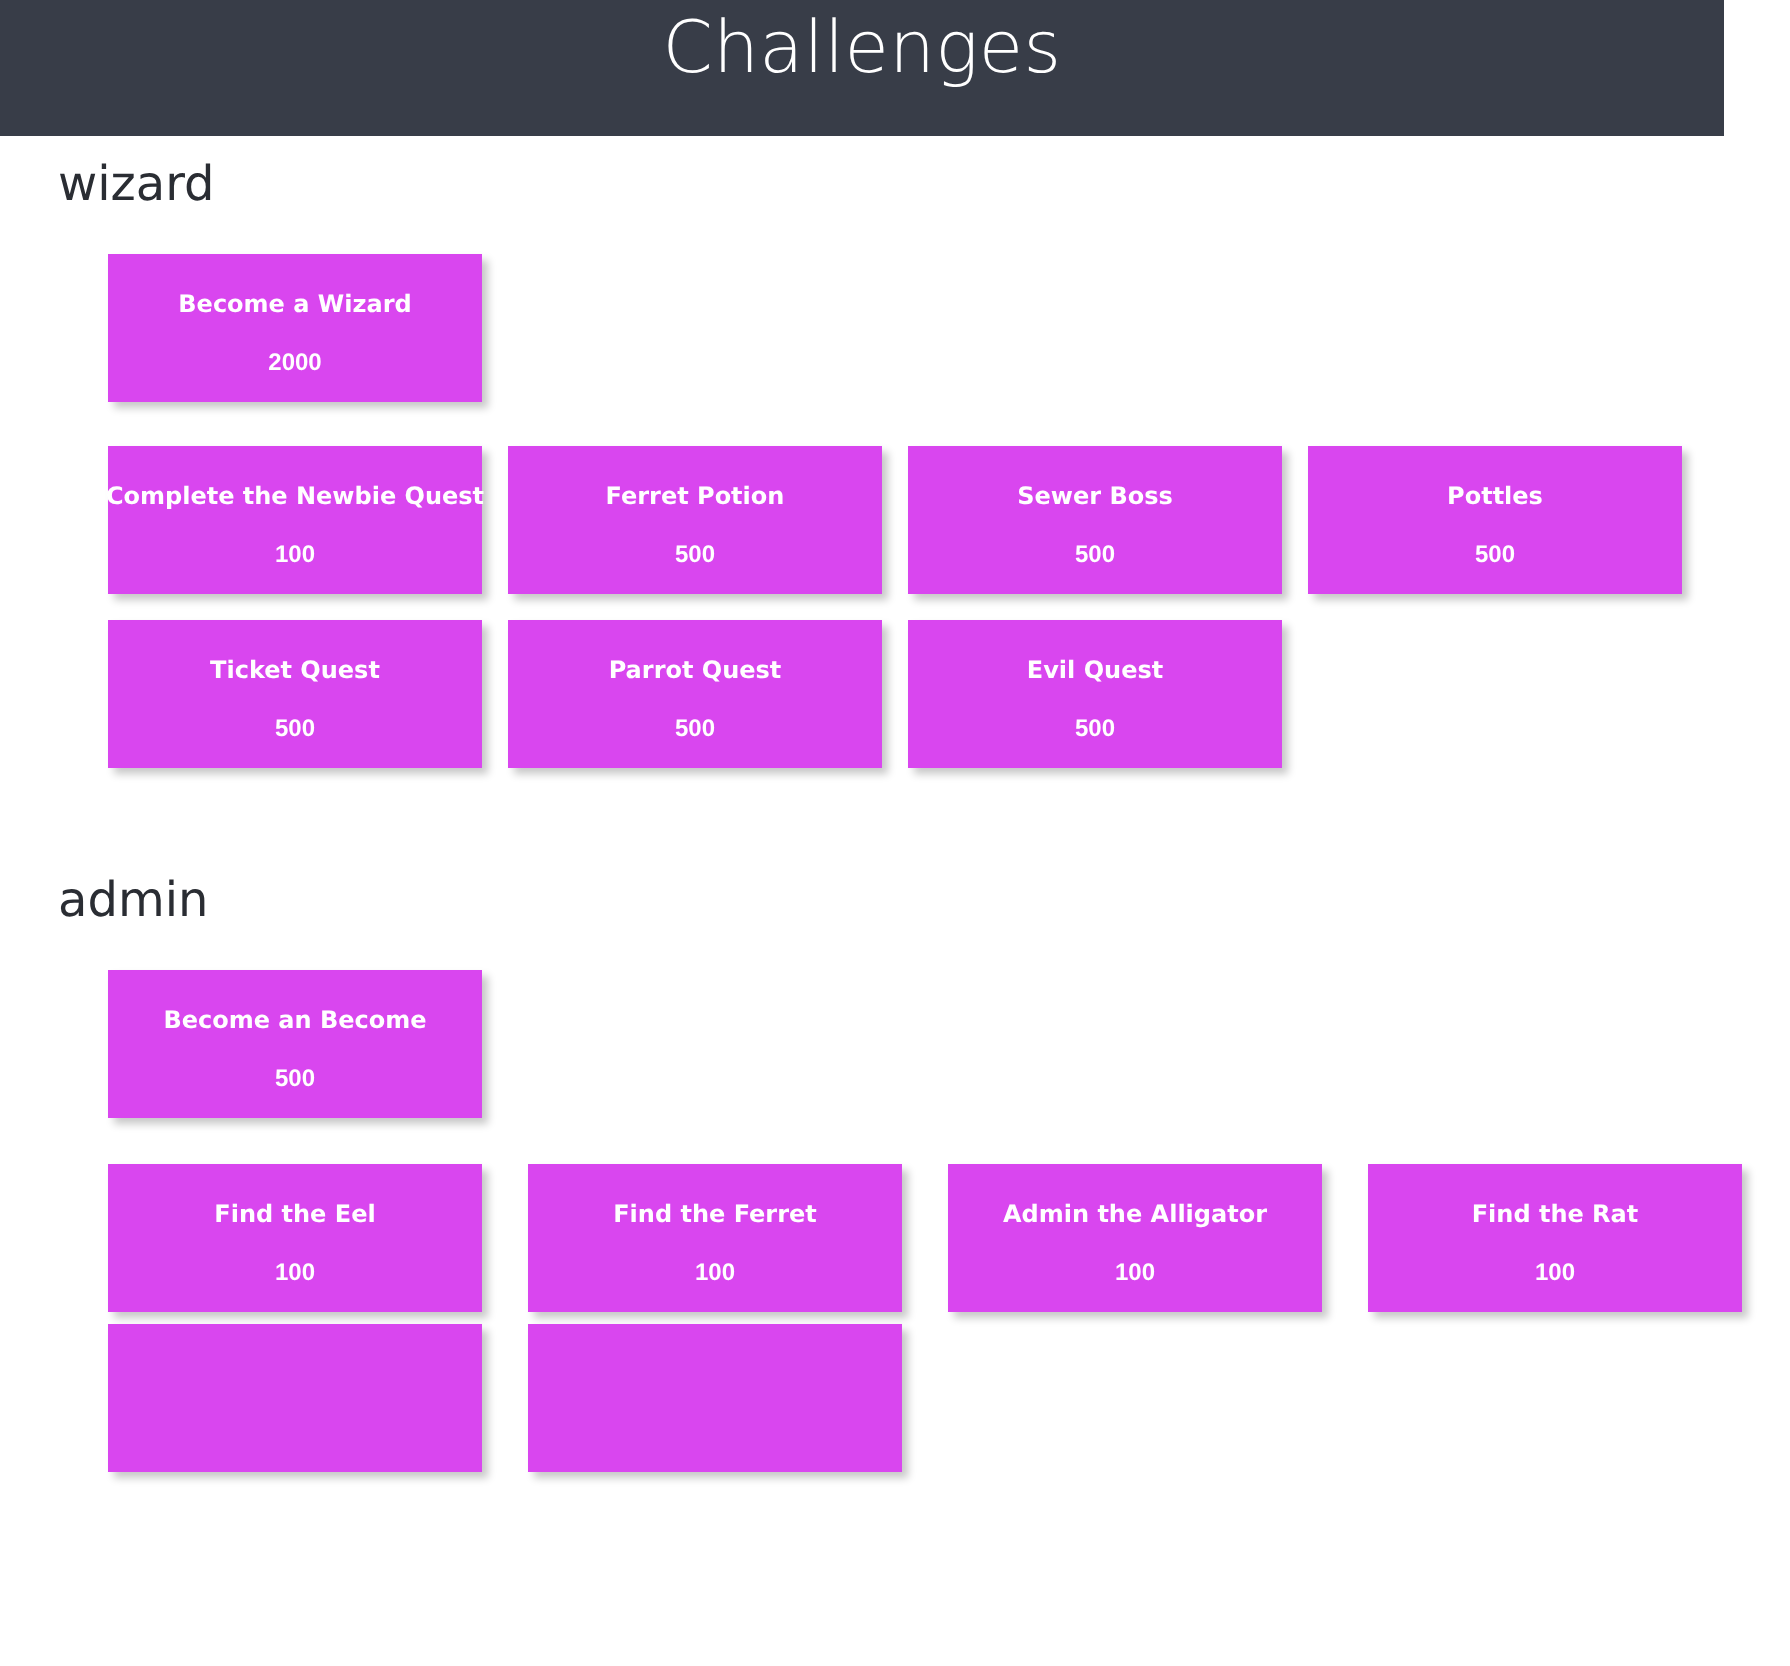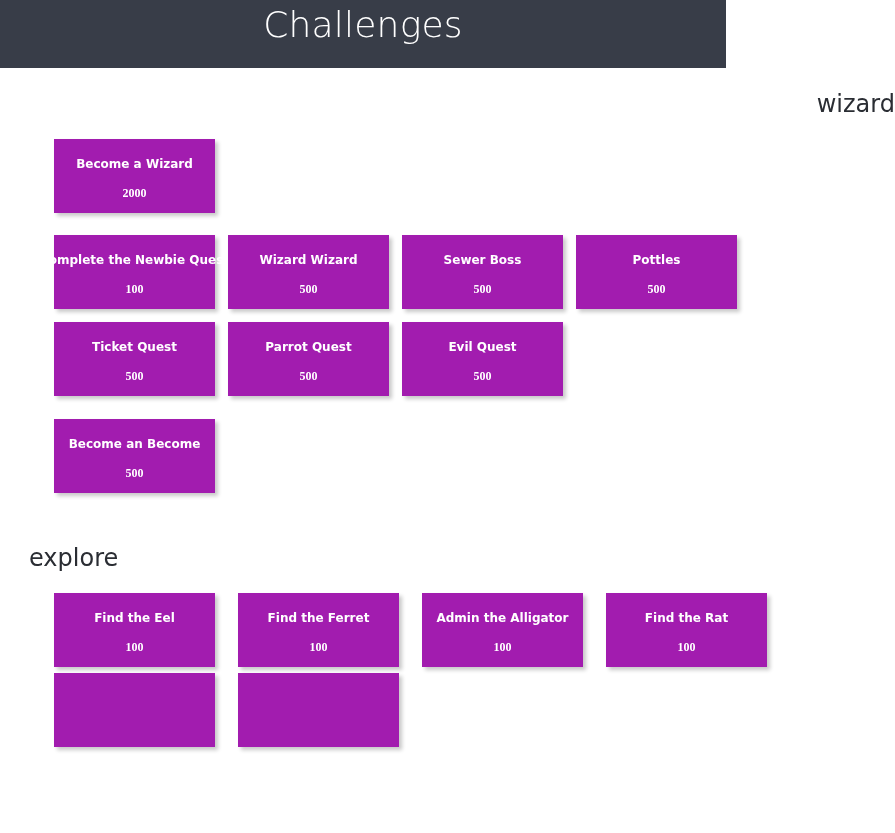--- a/index.html
+++ b/index.html
@@ -16,21 +16,21 @@
 
   .app {
     width: 895px;
     height: 833px;
     position: relative;
     background: #ffffff;
   }
 
   
   .header-bar {
-    width: 726px;
+    width: 862px;
     height: 68px;
     background: #383d48;
     display: flex;
     align-items: flex-start;
     justify-content: center;
   }
   .header-title {
     color: #ffffff;
     font-size: 36px;
     font-weight: 300;
@@ -61,23 +61,23 @@
   .cards-grid {
     display: flex;
     flex-wrap: wrap;
     padding-left: 54px;
     column-gap: 23px;
     row-gap: 6px;
     width: 895px;
   }
 
   .card {
-    width: 161px;
+    width: 187px;
     height: 74px;
-    background: #a21caf;
+    background: #d946ef;
     box-shadow: 3px 3px 4px rgba(0,0,0,0.22);
     display: flex;
     flex-direction: column;
     align-items: center;
     justify-content: flex-start;
     cursor: pointer;
     flex: 0 0 auto;
   }
   .card-title {
     color: #ffffff;
@@ -89,25 +89,25 @@
     white-space: nowrap;
     font-family: "DejaVu Sans", sans-serif;
   }
   .card-points {
     color: #ffffff;
     font-size: 12px;
     font-weight: bold;
     margin-top: 16px;
     text-align: center;
     line-height: 1.1;
-    font-family: Liberation Serif, serif;
+    font-family: Liberation Sans, sans-serif;
   }
 
   
-  .sec-wizard  .section-title { margin-top: 24px; text-align: right; }
+  .sec-wizard  .section-title { margin-top: 12px; }
   .sec-wizard  .cards-grid    { margin-top: 23px; }
 
   .sec-quests  .section-title { margin-top: 53px; }
   .sec-quests  .cards-grid    { margin-top: 22px; gap: 13px; }
 
   .sec-admin   .section-title { margin-top: 54px; }
   .sec-admin   .cards-grid    { margin-top: 23px; }
 
   .sec-explore .section-title { margin-top: 53px; }
   .sec-explore .cards-grid    { margin-top: 23px; }
@@ -133,21 +133,21 @@
       </div>
     </div>
 
     <div class="section sec-quests">
       <div class="cards-grid">
         <div class="card">
           <div class="card-title">Complete the Newbie Quest</div>
           <div class="card-points">100</div>
         </div>
         <div class="card">
-          <div class="card-title">Wizard Wizard</div>
+          <div class="card-title">Ferret Potion</div>
           <div class="card-points">500</div>
         </div>
         <div class="card">
           <div class="card-title">Sewer Boss</div>
           <div class="card-points">500</div>
         </div>
         <div class="card">
           <div class="card-title">Pottles</div>
           <div class="card-points">500</div>
         </div>
@@ -160,30 +160,30 @@
           <div class="card-points">500</div>
         </div>
         <div class="card">
           <div class="card-title">Evil Quest</div>
           <div class="card-points">500</div>
         </div>
       </div>
     </div>
 
     <div class="section sec-admin">
+      <h2 class="section-title">admin</h2>
       <div class="cards-grid">
         <div class="card">
           <div class="card-title">Become an Become</div>
           <div class="card-points">500</div>
         </div>
       </div>
     </div>
 
     <div class="section sec-explore">
-      <h2 class="section-title">explore</h2>
       <div class="cards-grid">
         <div class="card">
           <div class="card-title">Find the Eel</div>
           <div class="card-points">100</div>
         </div>
         <div class="card">
           <div class="card-title">Find the Ferret</div>
           <div class="card-points">100</div>
         </div>
         <div class="card">

